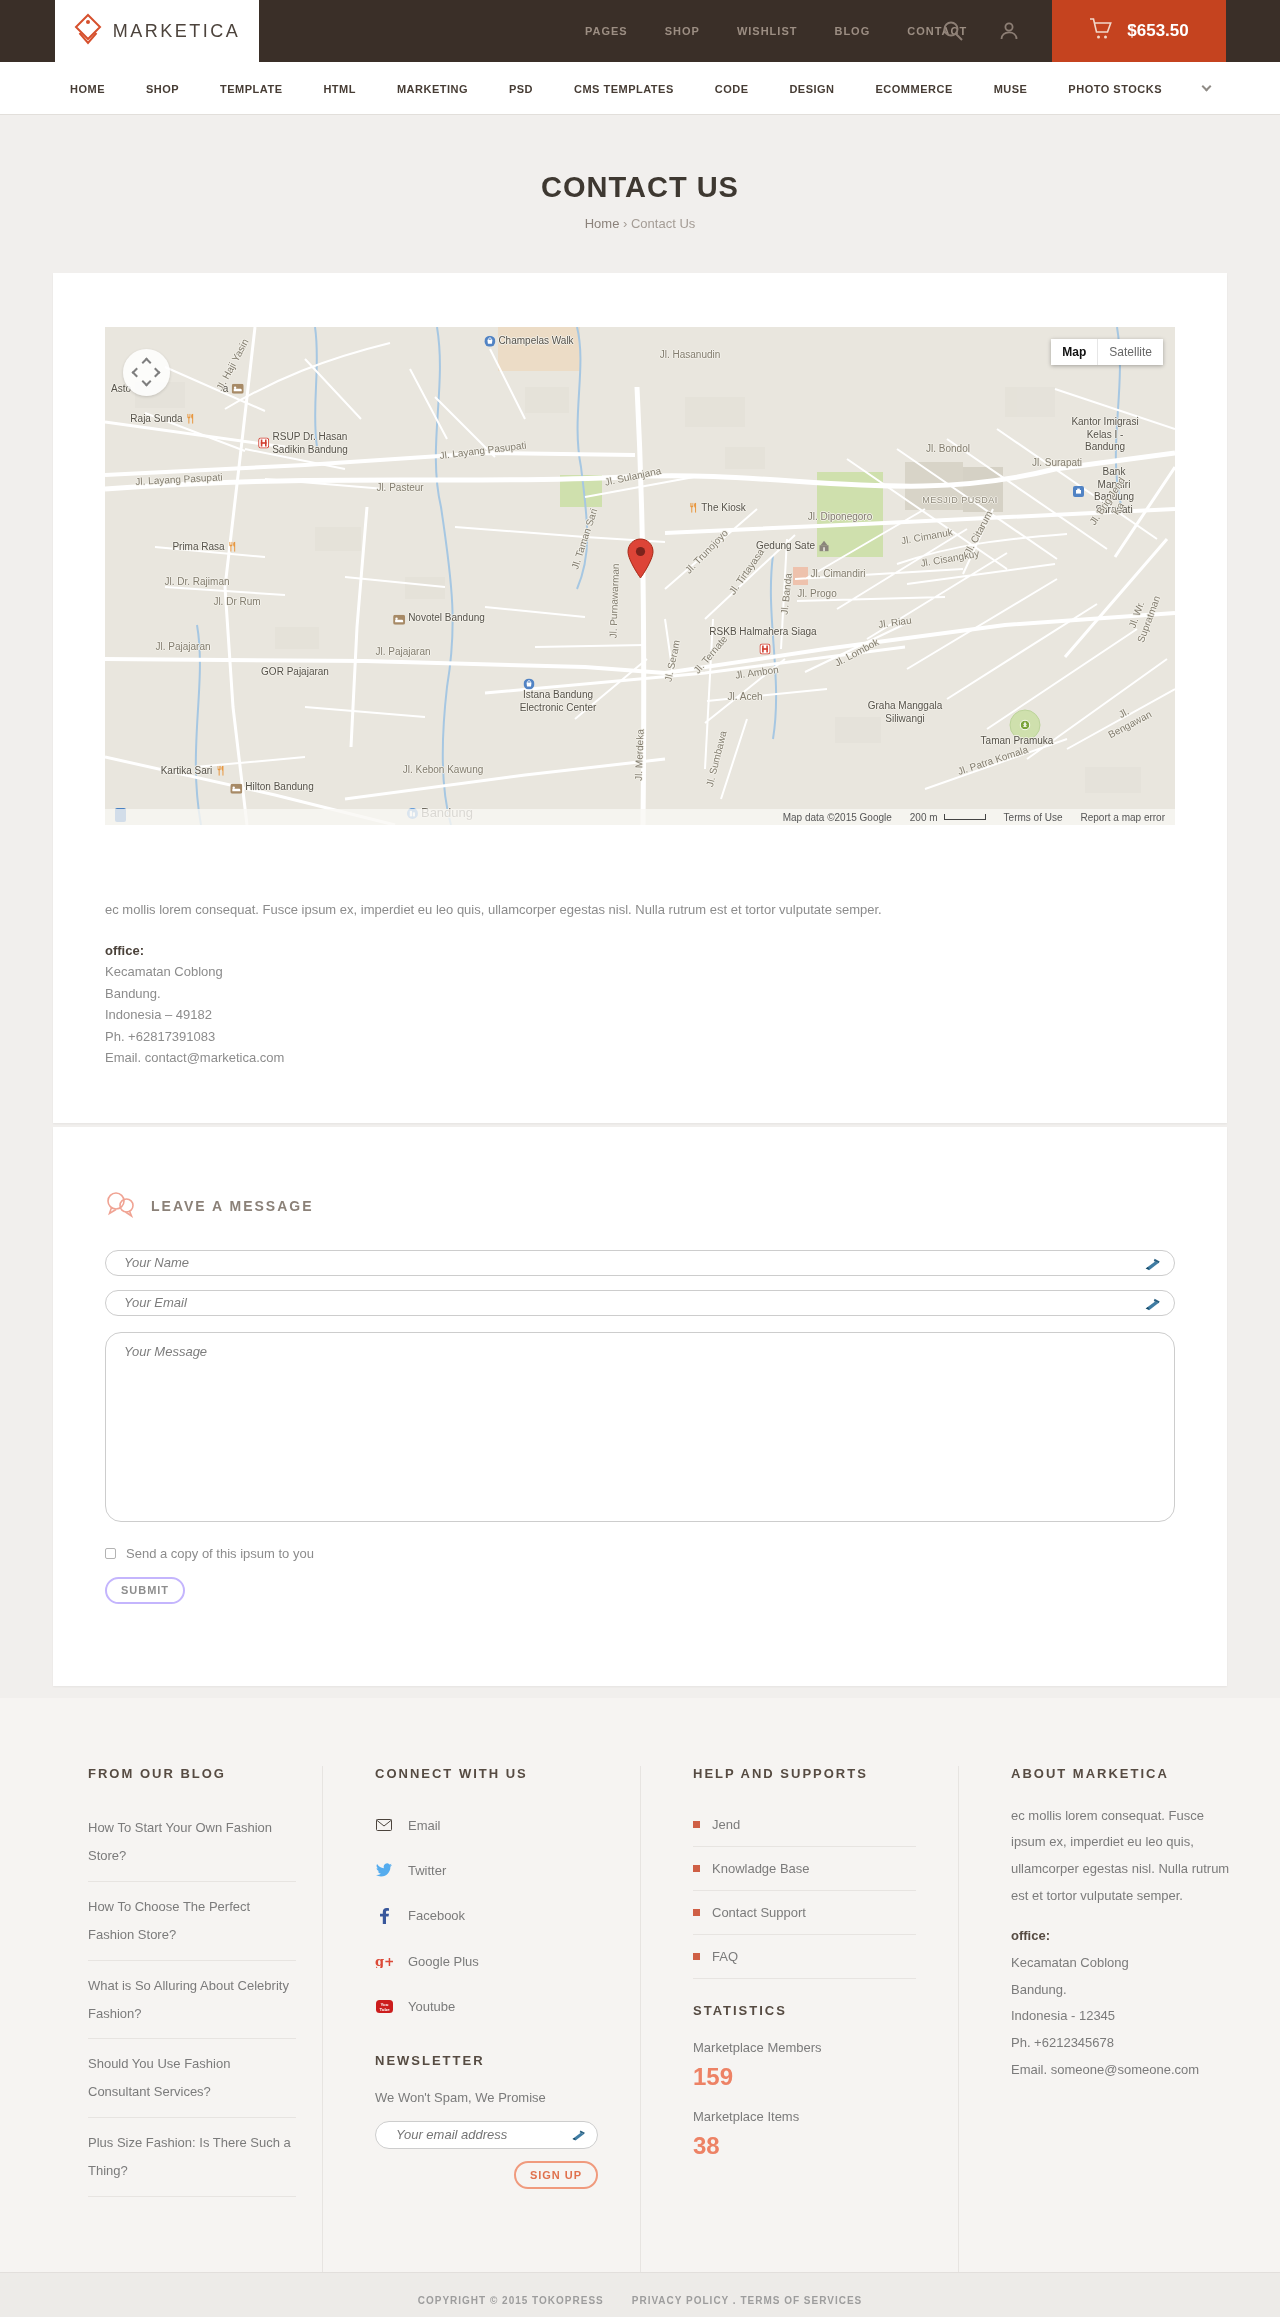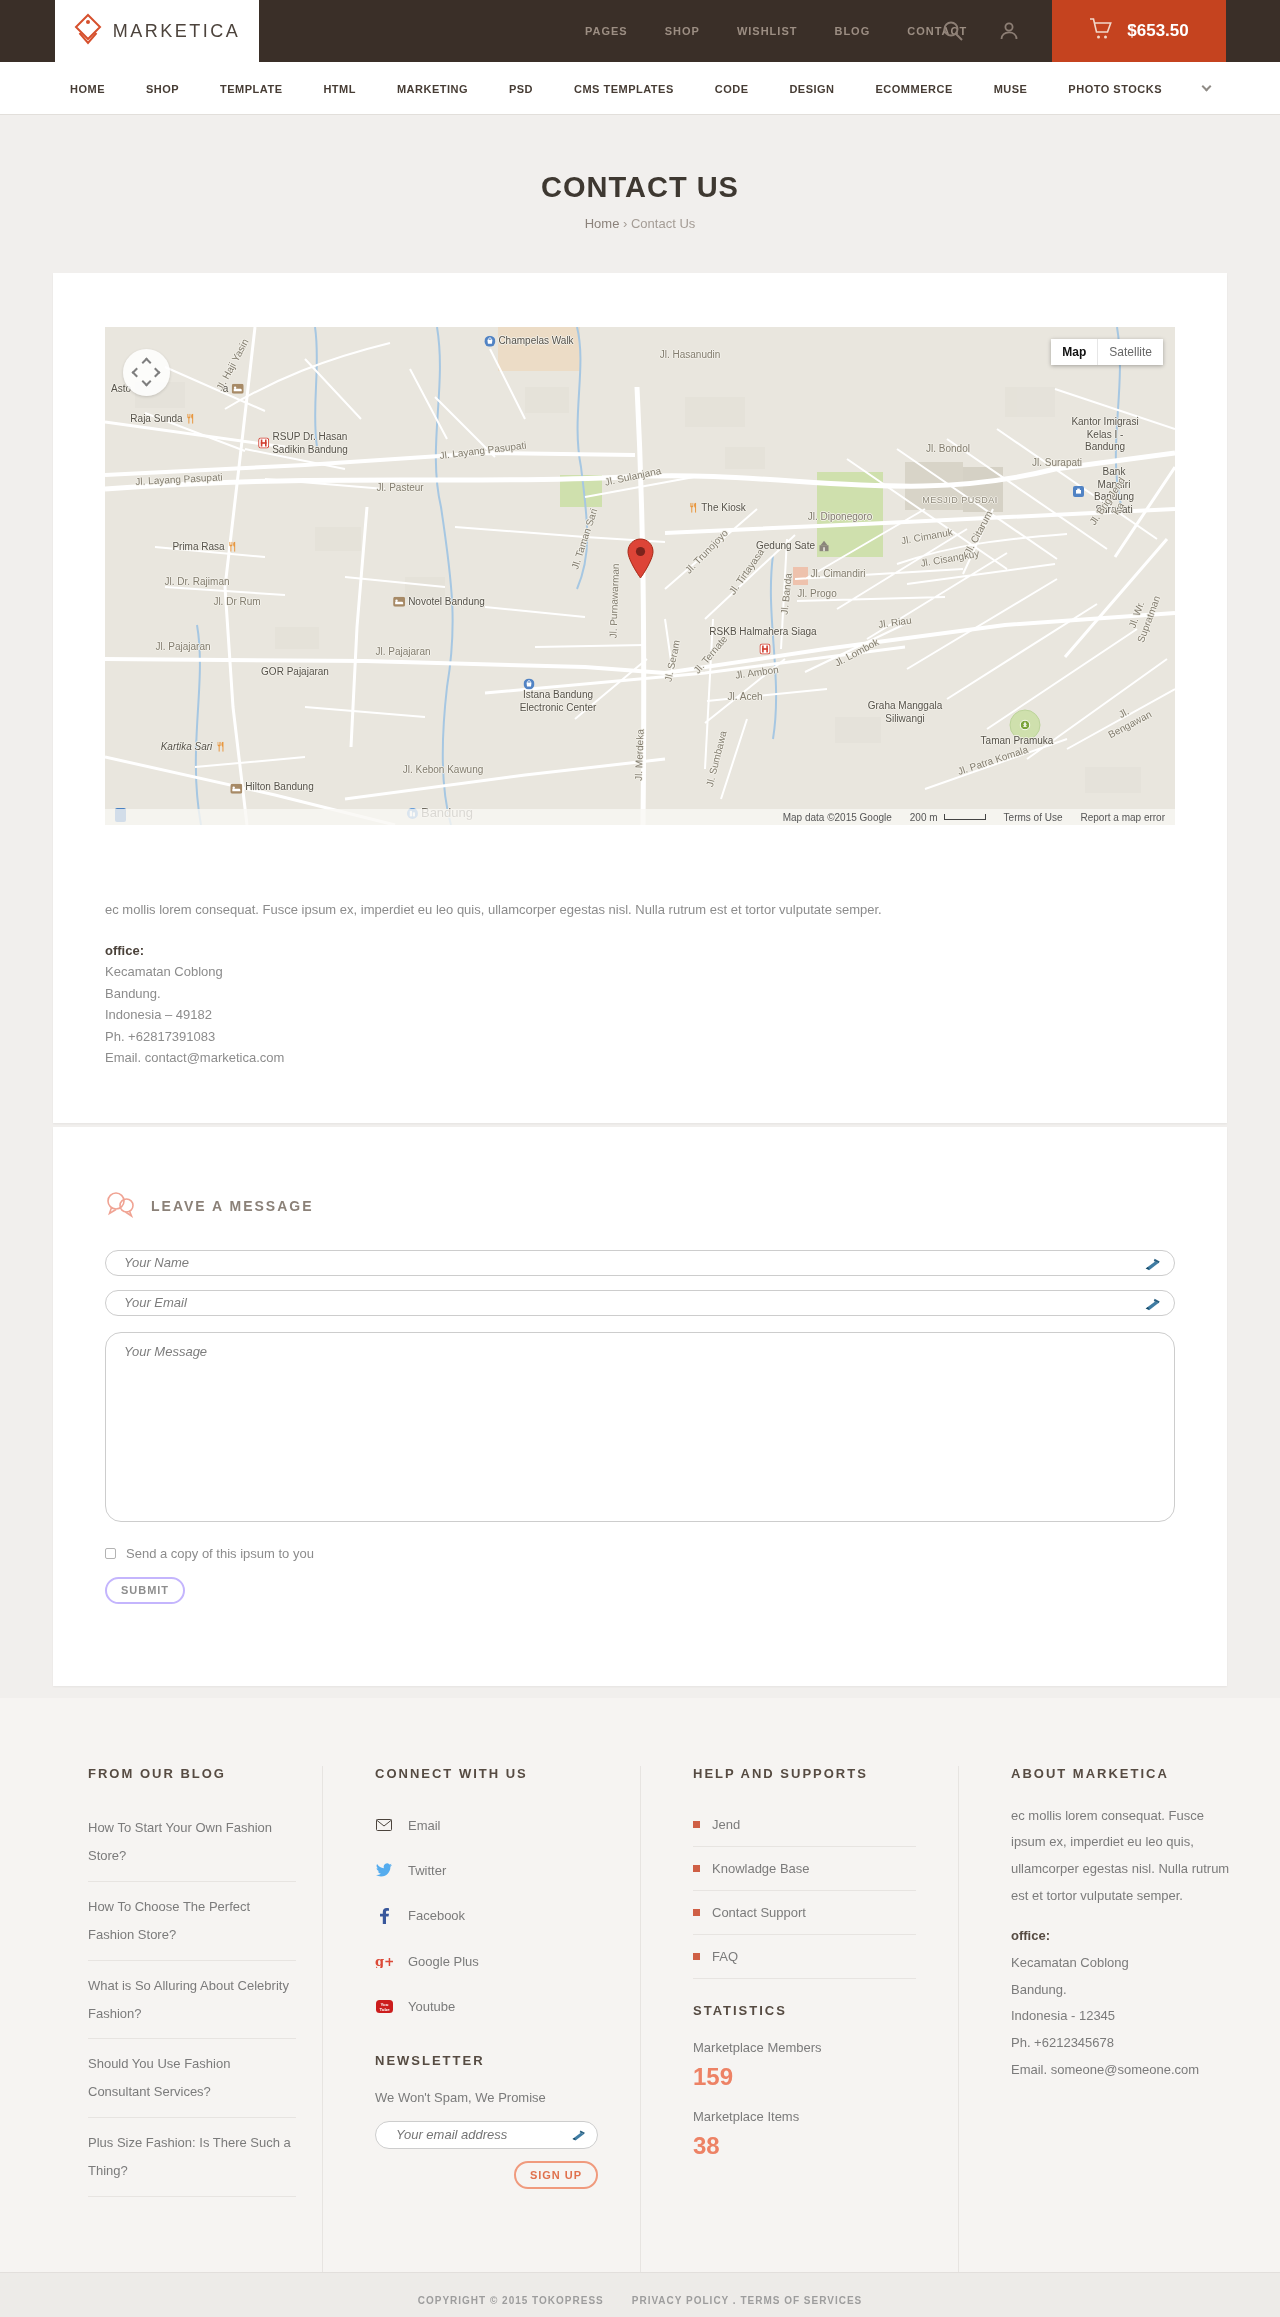--- a/index.html
+++ b/index.html
@@ -296,21 +296,21 @@
         <div class="ml st" style="left: 874px; top: 206px; transform: translate(-50%, -50%) rotate(-62deg);"><span>Jl. Citarum</span></div>
         <div class="ml st" style="left: 845px; top: 232px; transform: translate(-50%, -50%) rotate(-10deg);"><span>Jl. Cisangkuy</span></div>
         <div class="ml st" style="left: 733px; top: 247px; transform: translate(-50%, -50%);"><span>Jl. Cimandiri</span></div>
         <div class="ml st" style="left: 602px; top: 225px; transform: translate(-50%, -50%) rotate(-46deg);"><span>Jl. Trunojoyo</span></div>
         <div class="ml st" style="left: 642px; top: 245px; transform: translate(-50%, -50%) rotate(-55deg);"><span>Jl. Tirtayasa</span></div>
         <div class="ml st" style="left: 682px; top: 267px; transform: translate(-50%, -50%) rotate(-84deg);"><span>Jl. Banda</span></div>
         <div class="ml st" style="left: 480px; top: 212px; transform: translate(-50%, -50%) rotate(-72deg);"><span>Jl. Taman Sari</span></div>
         <div class="ml st" style="left: 510px; top: 274px; transform: translate(-50%, -50%) rotate(-88deg);"><span>Jl. Purnawarman</span></div>
         <div class="ml st" style="left: 92px; top: 255px; transform: translate(-50%, -50%);"><span>Jl. Dr. Rajiman</span></div>
         <div class="ml st" style="left: 132px; top: 275px; transform: translate(-50%, -50%);"><span>Jl. Dr Rum</span></div>
-        <div class="ml poi" style="left: 334px; top: 275px; transform: translate(-50%, -50%);"><span class="mi"><svg width="12" height="10" viewBox="0 0 12 10">
+        <div class="ml poi" style="left: 334px; top: 291px; transform: translate(-50%, -50%); align-items: flex-end;"><span class="mi"><svg width="12" height="10" viewBox="0 0 12 10">
               <rect width="12" height="10" rx="2" fill="#a78a66"></rect>
               <circle cx="3.4" cy="4" r="1.2" fill="#fff"></circle>
               <path d="M2 7.5h8V6.2c0-.8-.7-1.2-1.5-1.2H2z" fill="#fff"></path>
             </svg></span><span>Novotel Bandung</span></div>
         <div class="ml st" style="left: 712px; top: 267px; transform: translate(-50%, -50%);"><span>Jl. Progo</span></div>
         <div class="ml st" style="left: 1008px; top: 178px; transform: translate(-50%, -50%) rotate(-56deg);"><span>Jl. Brig Jend Ka</span></div>
         <div class="ml st" style="left: 1038px; top: 290px; transform: translate(-50%, -50%) rotate(-70deg);"><span>Jl. Wr. Supratman</span></div>
         <div class="ml st" style="left: 790px; top: 296px; transform: translate(-50%, -50%) rotate(-8deg);"><span>Jl. Riau</span></div>
         <div class="ml st" style="left: 78px; top: 320px; transform: translate(-50%, -50%);"><span>Jl. Pajajaran</span></div>
         <div class="ml st" style="left: 298px; top: 325px; transform: translate(-50%, -50%);"><span>Jl. Pajajaran</span></div>
@@ -336,21 +336,21 @@
         <div class="ml poi2" style="left: 800px; top: 385px; transform: translate(-50%, -50%);"><span>Graha Manggala
 Siliwangi</span></div>
         <div class="ml " style="left: 920px; top: 398px; transform: translate(-50%, -50%);"><span class="mi"><svg width="11" height="11" viewBox="0 0 11 11">
               <circle cx="5.5" cy="5.5" r="4.8" fill="#7aa43c" stroke="#fff"></circle>
               <path d="M5.5 2 L3.6 5.4 h3.8z M5.5 4 L3.6 7.4 h3.8z" fill="#fff" opacity=".85"></path>
             </svg></span></div>
         <div class="ml poi" style="left: 912px; top: 414px; transform: translate(-50%, -50%);"><span>Taman Pramuka</span></div>
         <div class="ml st" style="left: 1022px; top: 392px; transform: translate(-50%, -50%) rotate(-28deg);"><span>Jl. Bengawan</span></div>
         <div class="ml st" style="left: 888px; top: 434px; transform: translate(-50%, -50%) rotate(-18deg);"><span>Jl. Patra Komala</span></div>
         <div class="ml st" style="left: 752px; top: 326px; transform: translate(-50%, -50%) rotate(-28deg);"><span>Jl. Lombok</span></div>
-        <div class="ml poi" style="left: 88px; top: 420px; transform: translate(-50%, -50%); font-style: italic;"><span>Kartika Sari</span><span class="mi"><svg width="10" height="10" viewBox="0 0 10 10">
+        <div class="ml poi" style="left: 88px; top: 444px; transform: translate(-50%, -50%);"><span>Kartika Sari</span><span class="mi"><svg width="10" height="10" viewBox="0 0 10 10">
               <path d="M2 0v3.6c0 .7.5 1 1 1V10h1V4.6c.5 0 1-.3 1-1V0h-.6v3H3.9V0h-.6v3h-.7V0H2z" fill="#e8973f"></path>
               <path d="M7.2 0C6.4 0 5.8 1.1 5.8 2.6S6.4 4.9 6.8 5v5h1V0h-.6z" fill="#e8973f"></path>
             </svg></span></div>
         <div class="ml st" style="left: 338px; top: 443px; transform: translate(-50%, -50%);"><span>Jl. Kebon Kawung</span></div>
         <div class="ml poi" style="left: 167px; top: 460px; transform: translate(-50%, -50%); align-items: flex-end;"><span class="mi"><svg width="12" height="10" viewBox="0 0 12 10">
               <rect width="12" height="10" rx="2" fill="#a78a66"></rect>
               <circle cx="3.4" cy="4" r="1.2" fill="#fff"></circle>
               <path d="M2 7.5h8V6.2c0-.8-.7-1.2-1.5-1.2H2z" fill="#fff"></path>
             </svg></span><span>Hilton Bandung</span></div>
         <div class="ml st" style="left: 535px; top: 428px; transform: translate(-50%, -50%) rotate(-88deg);"><span>Jl. Merdeka</span></div>

